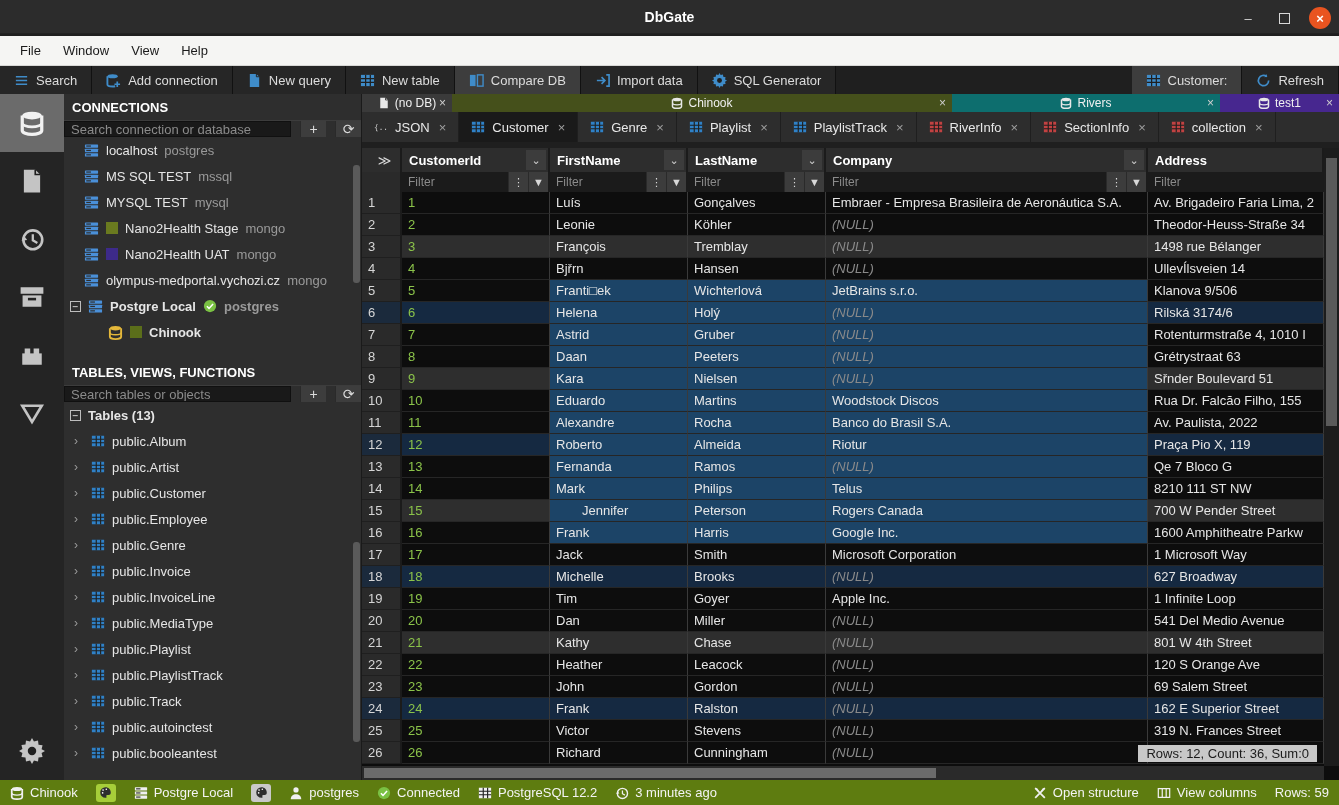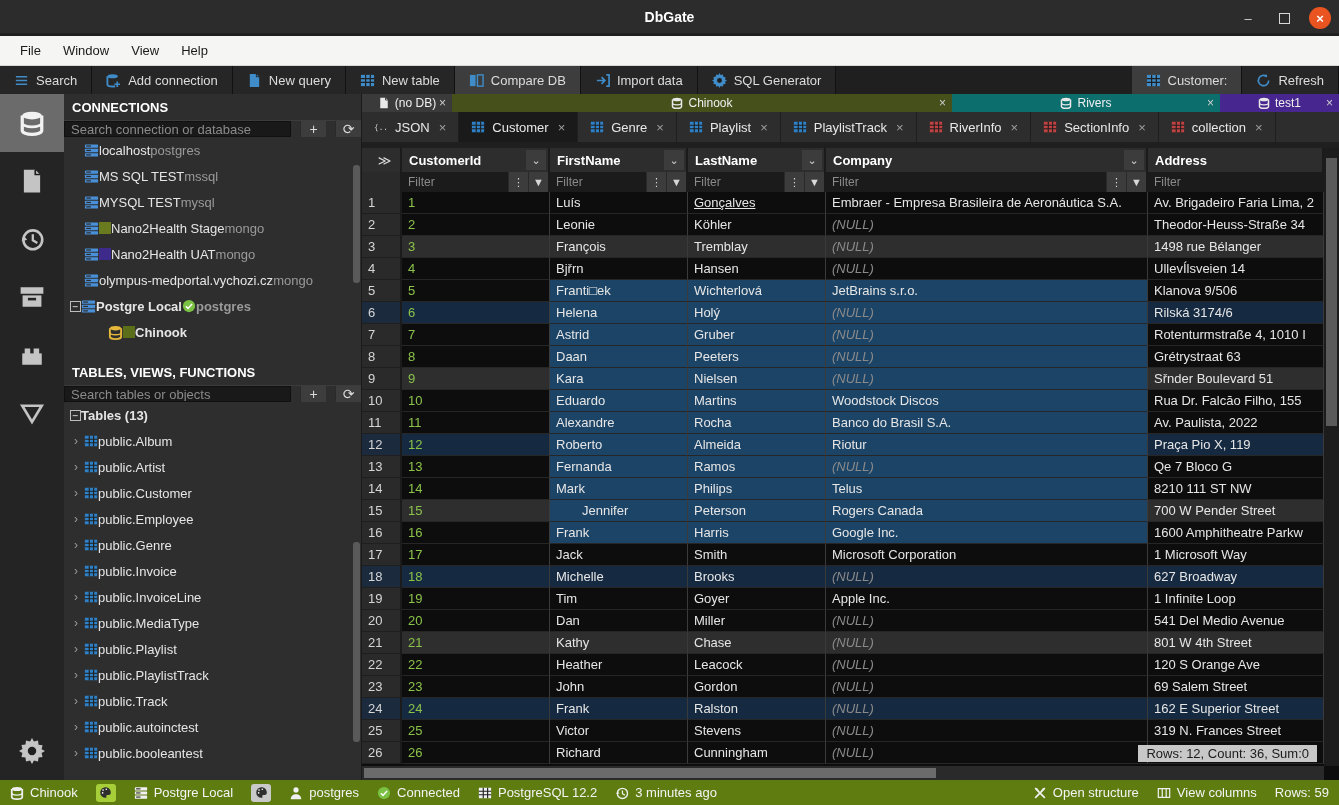--- a/index.html
+++ b/index.html
@@ -45,21 +45,21 @@
     color:#ffffff; background:#2e2e2e; border-bottom:1px solid #3c3c3c; flex:0 0 auto; }
   .searchrow { display:flex; height:16px; flex:0 0 auto;gap:9px; }
   .searchrow input { flex:1; background:#191919; border:1px solid #101010; color:#cfcfcf;
     padding:0 6px; font-size:13px; font-family:inherit; }
   .searchrow input::placeholder { color:#8b8b8b; }
   .sq-btn { width:26px; background:#3d3d3d; border-left:1px solid #2a2a2a; color:#dcdcdc;
     display:flex; align-items:center; justify-content:center; font-size:14px; }
   .treelist { position:relative; overflow:hidden; }
   .conn-list { flex:0 0 222px; }
   .tbl-list { flex:1; }
-  .tree-row { height:26px; display:flex; align-items:center; padding-left:20px; white-space:nowrap; }
+  .tree-row { height:26px; display:flex; align-items:center; gap:7px; padding-left:20px; white-space:nowrap; }
   .tree-row .eng { color:#9a9a9a; }
   .tree-row.bold { font-weight:bold; }
   .collapse-box { width:11px; height:11px; border:1px solid #bdbdbd; color:#bdbdbd; font-size:10px;
     display:flex; align-items:center; justify-content:center; line-height:9px; flex:0 0 auto; }
   .badge-sq { width:12px; height:12px; flex:0 0 auto; }
   .chev { color:#9a9a9a; font-size:12px; width:10px; flex:0 0 auto; }
   .vscroll-thumb { position:absolute; right:1px; width:7px; background:#5a5a5a; border-radius:3px; }
 
   
   .content { position:absolute; top:94px; left:362px; right:0; bottom:25px; background:#1f1f1f;
@@ -761,21 +761,21 @@
       </div>
           </div>
           <div class="g-row">
       <div class="g-cell g-rn" style="width:40px; flex:0 0 auto;">1</div>
             <div class="g-cell" style="width:148px; flex:0 0 auto;">
               <span class="val-id">1</span>
             </div>
             <div class="g-cell" style="width:138px; flex:0 0 auto;">
               <span>Luís</span>
             </div>
-            <div class="g-cell" style="width:138px; flex:0 0 auto;text-decoration:underline;">
+            <div class="g-cell" style="width:138px; flex:0 0 auto;">
               <span>Gonçalves</span>
             </div>
             <div class="g-cell" style="width:322px; flex:0 0 auto;">
               <span>Embraer - Empresa Brasileira de Aeronáutica S.A.</span>
             </div>
             <div class="g-cell" style="flex:1;">
               <span>Av. Brigadeiro Faria Lima, 2</span>
             </div>
           </div>
           <div class="g-row">

